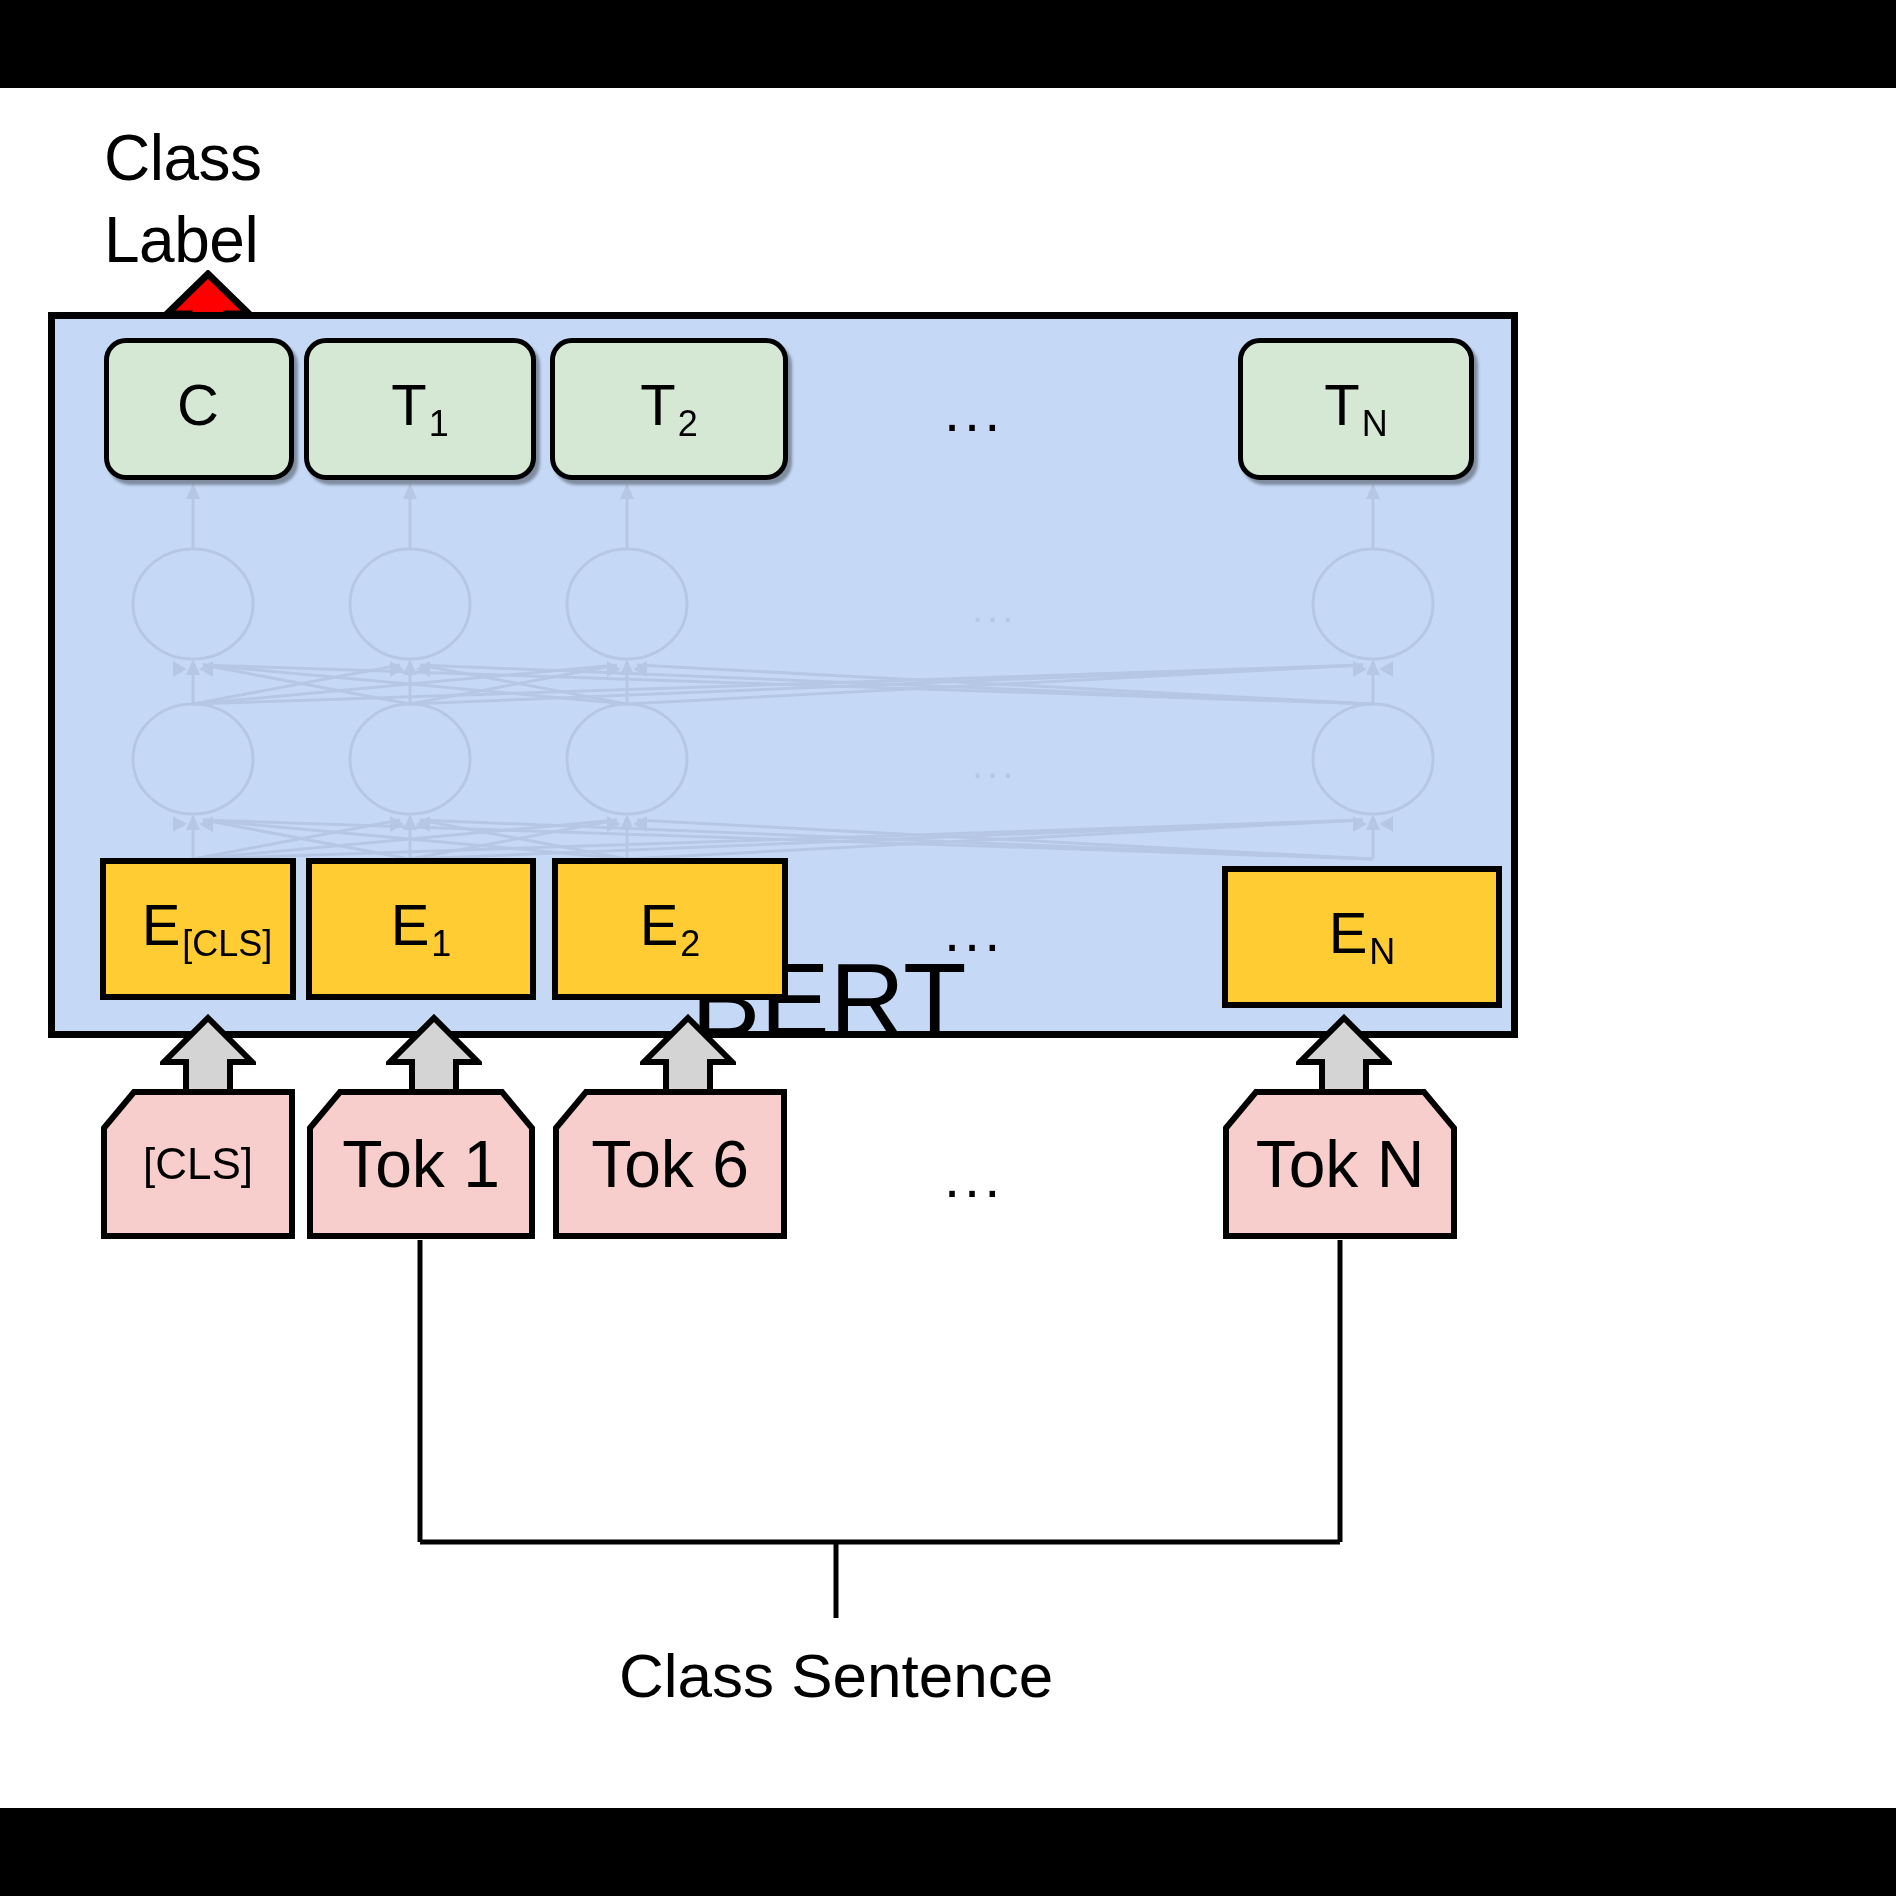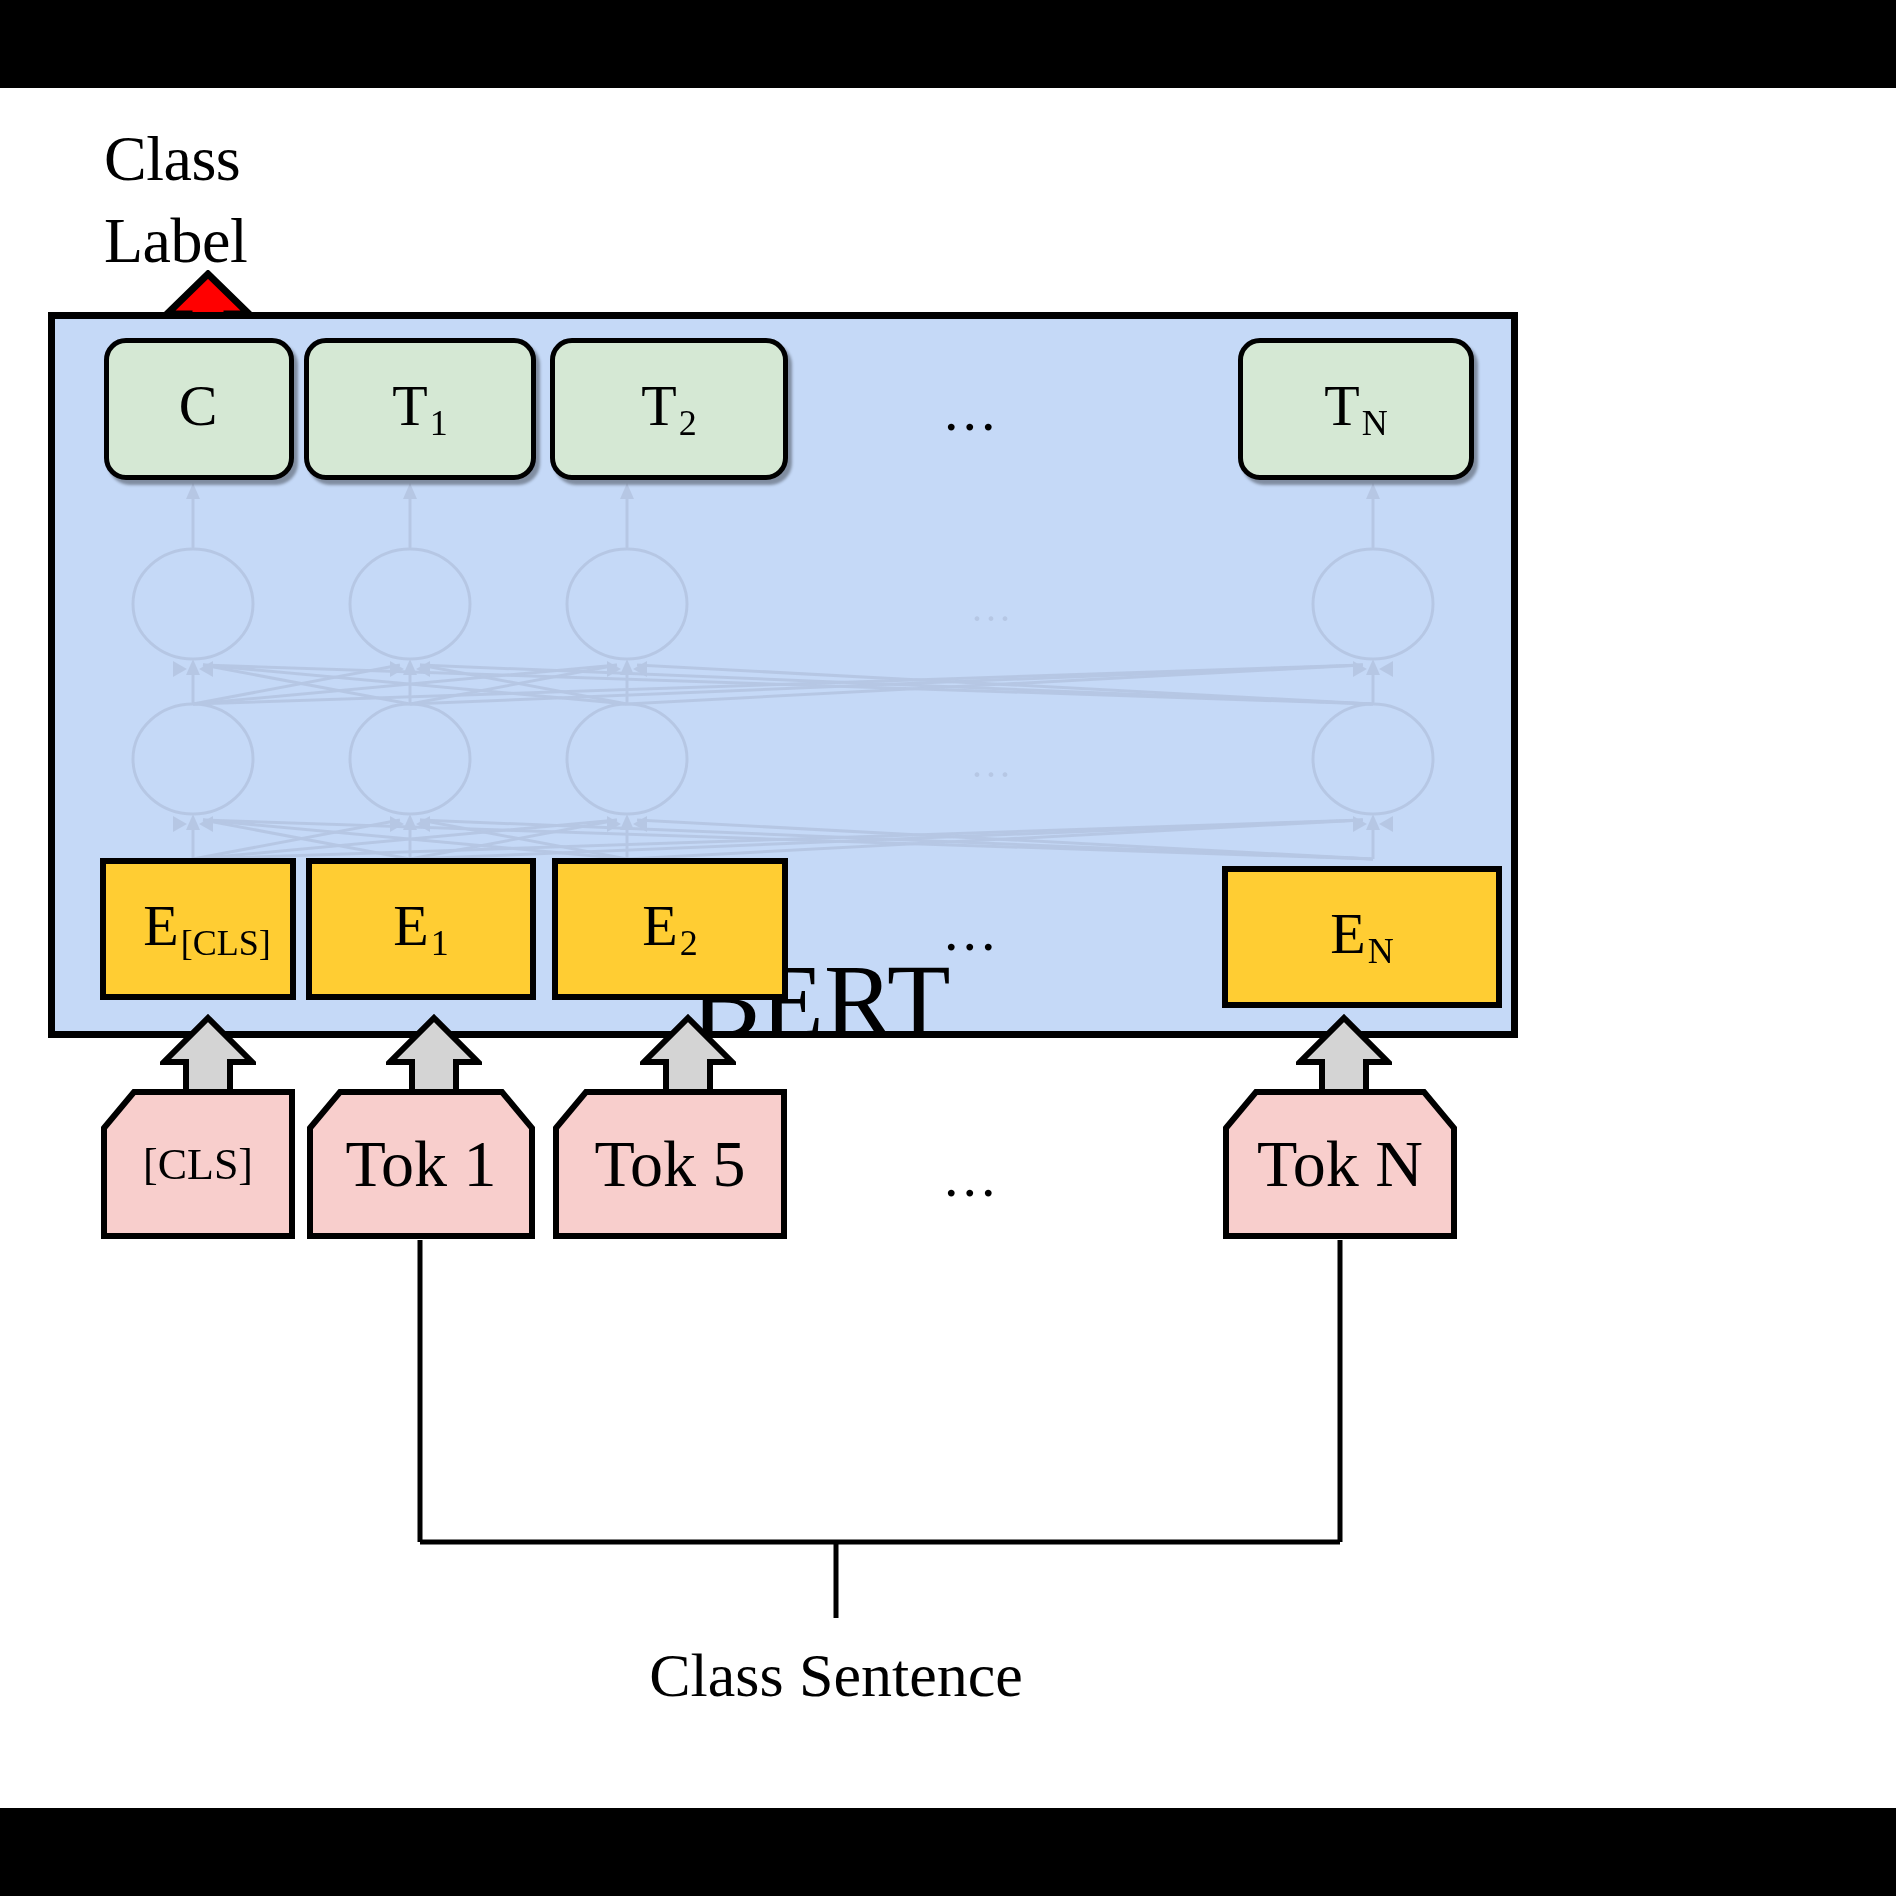--- a/index.html
+++ b/index.html
@@ -5,21 +5,21 @@
   html, body {
     margin: 0;
     padding: 0;
     background: #000000;
   }
   #canvas {
     position: relative;
     width: 1896px;
     height: 1896px;
     background: #000000;
-    font-family: Liberation Serif, serif;
+    font-family: Liberation Sans, sans-serif;
     overflow: hidden;
   }
   
   .page-white {
     position: absolute;
     left: 0;
     top: 88px;
     width: 1896px;
     height: 1720px;
     background: #ffffff;
@@ -352,21 +352,21 @@
     <svg width="230" height="152" viewBox="0 0 230 152">
       <polygon points="4,40 34,4 196,4 226,40 226,148 4,148" fill="#f8cecc" stroke="#000000" stroke-width="6"></polygon>
     </svg>
     <span class="tok-label">Tok 1</span>
   </div>
 
   <div class="tokbox" style="left:552px; width:236px;">
     <svg width="236" height="152" viewBox="0 0 236 152">
       <polygon points="4,40 34,4 232,4 232,148 4,148" fill="#f8cecc" stroke="#000000" stroke-width="6"></polygon>
     </svg>
-    <span class="tok-label">Tok 5</span>
+    <span class="tok-label">Tok 6</span>
   </div>
 
   <div class="tokbox" style="left:1222px; width:236px;">
     <svg width="236" height="152" viewBox="0 0 236 152">
       <polygon points="4,40 34,4 202,4 232,40 232,148 4,148" fill="#f8cecc" stroke="#000000" stroke-width="6"></polygon>
     </svg>
     <span class="tok-label">Tok N</span>
   </div>
 
   <div class="dots" style="left:944px; top:1148px;">...</div>

